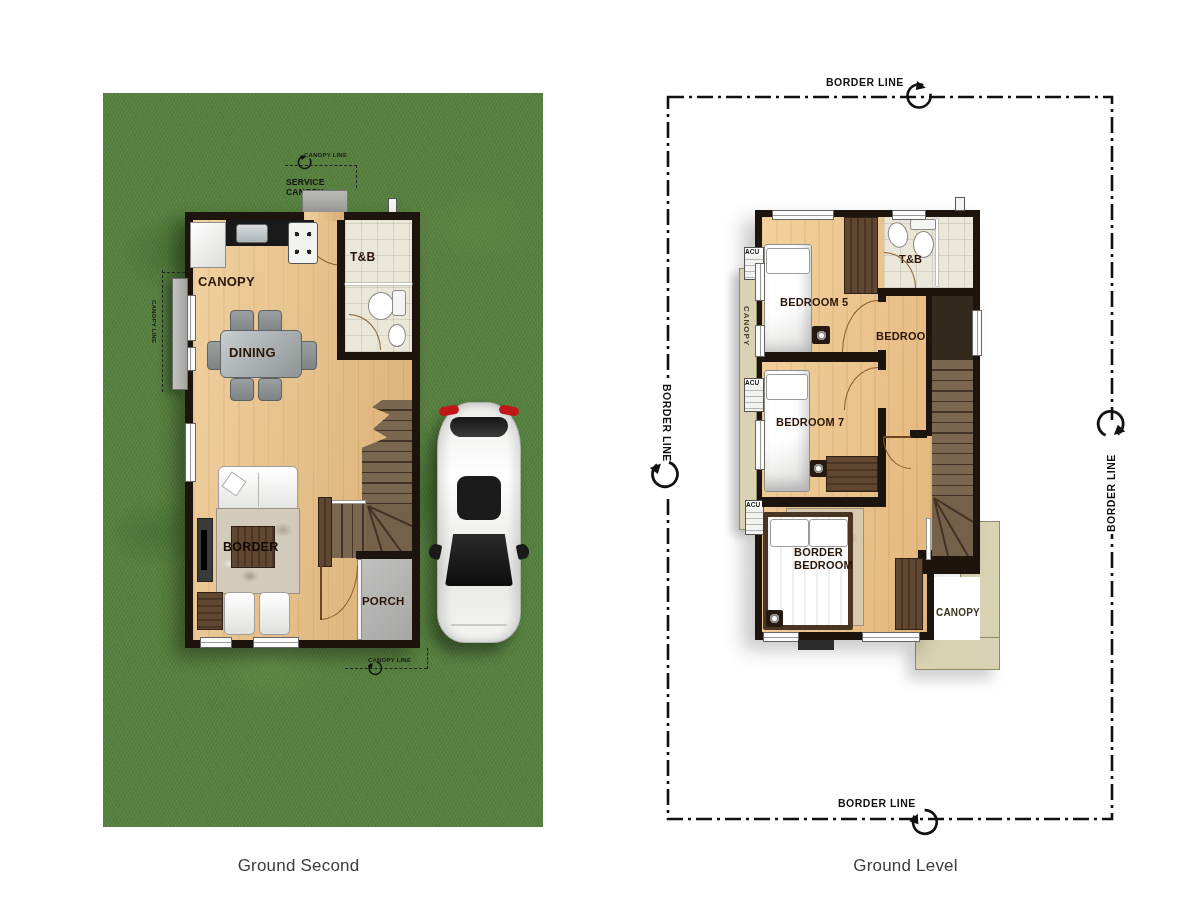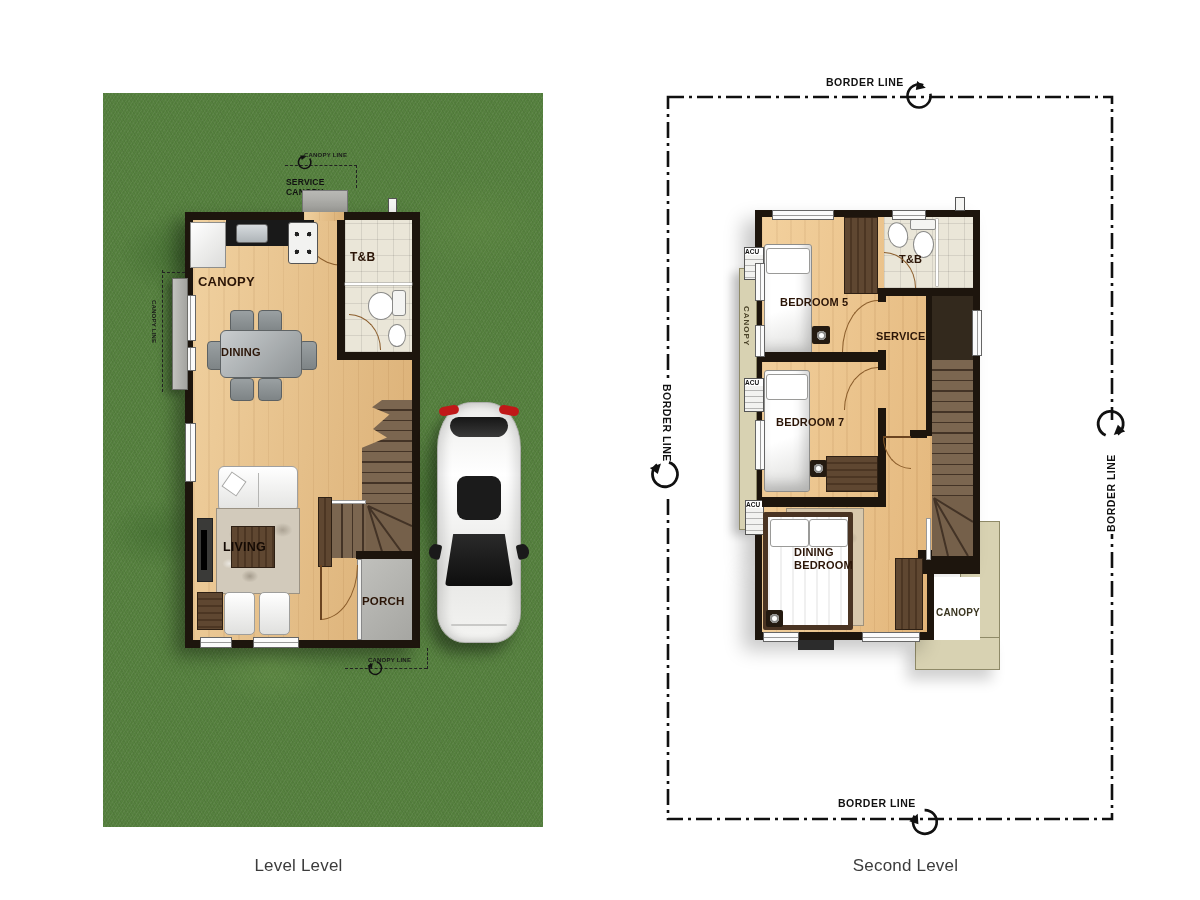--- a/index.html
+++ b/index.html
@@ -109,21 +109,21 @@
        background-image:radial-gradient(4px 4px at 28% 28%, #222 55%, transparent 60%),radial-gradient(4px 4px at 72% 28%, #222 55%, transparent 60%),radial-gradient(4px 4px at 28% 72%, #222 55%, transparent 60%),radial-gradient(4px 4px at 72% 72%, #222 55%, transparent 60%)"></div>
   <div class="lb" style="left:198px;top:275px;width:100px;font-size:13px">CANOPY</div>
 
   <div class="ch" style="left:230px;top:310px;width:22px;height:21px"></div>
   <div class="ch" style="left:258px;top:310px;width:22px;height:21px"></div>
   <div class="ch" style="left:230px;top:378px;width:22px;height:21px"></div>
   <div class="ch" style="left:258px;top:378px;width:22px;height:21px"></div>
   <div class="ch" style="left:207px;top:341px;width:16px;height:27px"></div>
   <div class="ch" style="left:299px;top:341px;width:16px;height:27px"></div>
   <div class="a" style="left:220px;top:330px;width:82px;height:48px;background:linear-gradient(135deg,#c9cdcf,#8f9496);border:1px solid #5e6365;border-radius:6px"></div>
-  <div class="lb" style="left:221px;top:346px;width:80px;font-size:11px">DINING</div>
+  <div class="lb" style="left:229px;top:346px;width:80px;font-size:13px">DINING</div>
 
   <div class="win v" style="left:185px;top:295px;width:9px;height:44px"></div>
   <div class="win v" style="left:185px;top:347px;width:9px;height:22px"></div>
   <div class="win v" style="left:185px;top:423px;width:9px;height:57px"></div>
   <div class="a" style="left:172px;top:278px;width:16px;height:112px;background:linear-gradient(90deg,#c2c2be,#a3a39f);border:1px solid #6e6e6a;box-shadow:-6px 4px 8px rgba(0,0,0,.3)"></div>
   <div class="dash-v" style="left:162px;top:270px;height:122px"></div>
   <div class="dash-h" style="left:162px;top:272px;width:23px"></div>
   <div class="lb vt" style="left:150px;top:300px;height:60px;font-size:6px;color:#1a1a1a">CANOPY LINE</div>
 
   <div class="a" style="left:322px;top:400px;width:90px;height:158px">
@@ -136,21 +136,21 @@
     <div class="a" style="left:-4px;top:100px;width:48px;height:4px;background:#fff;border:1px solid #999"></div>
     <div class="a" style="left:-4px;top:100px;width:4px;height:58px;background:#fff;border:1px solid #999"></div>
   </div>
 
   <div class="sofa" style="left:218px;top:466px;width:78px;height:44px">
     <div class="a" style="left:50%;top:6px;width:1px;height:34px;background:#b5b5b3"></div>
     <div class="a" style="left:6px;top:8px;width:18px;height:18px;background:#fff;border:1px solid #a8a8a6;transform:rotate(35deg)"></div>
   </div>
   <div class="a rug" style="left:216px;top:508px;width:84px;height:86px"></div>
   <div class="a plk-v" style="left:231px;top:526px;width:44px;height:42px"></div>
-  <div class="lb" style="left:223px;top:540px;width:60px;font-size:12.5px;color:#140a04">LIVING</div>
+  <div class="lb" style="left:223px;top:540px;width:60px;font-size:12.5px;color:#140a04">BORDER</div>
   <div class="a" style="left:197px;top:518px;width:16px;height:64px;background:#3a3a38;border:1px solid #222"></div>
   <div class="a" style="left:201px;top:530px;width:6px;height:40px;background:#000"></div>
   <div class="a" style="left:224px;top:592px;width:31px;height:43px;background:linear-gradient(#ffffff,#e0e0de);border:1px solid #9e9e9c;border-radius:5px"></div>
   <div class="a" style="left:259px;top:592px;width:31px;height:43px;background:linear-gradient(#ffffff,#e0e0de);border:1px solid #9e9e9c;border-radius:5px"></div>
   <div class="a plk-h" style="left:197px;top:592px;width:26px;height:38px"></div>
   <div class="a plk-v" style="left:318px;top:497px;width:14px;height:70px"></div>
 
   <div class="a wall" style="left:356px;top:551px;width:56px;height:8px"></div>
   <div class="a" style="left:362px;top:559px;width:50px;height:81px;background:linear-gradient(135deg,#c0c0bc,#a6a6a2)"></div>
   <div class="a" style="left:357px;top:559px;width:5px;height:81px;background:#f2f2f0;border:1px solid #888"></div>
@@ -174,21 +174,21 @@
     <div class="a" style="left:2px;top:4px;width:20px;height:9px;background:var(--accent_red,#c01818);border-radius:6px;transform:rotate(-10deg)"></div>
     <div class="a" style="left:62px;top:4px;width:20px;height:9px;background:var(--accent_red,#c01818);border-radius:6px;transform:rotate(10deg)"></div>
     <div class="a" style="left:13px;top:15px;width:58px;height:20px;background:linear-gradient(#161616,#3a3a3a);border-radius:12px 12px 16px 16px"></div>
     <div class="a" style="left:20px;top:74px;width:44px;height:44px;background:#1b1b1b;border-radius:9px"></div>
     <div class="a" style="left:8px;top:132px;width:68px;height:52px;background:linear-gradient(#2a2a2a,#0e0e0e);clip-path:polygon(12% 0,88% 0,100% 100%,0 100%);border-radius:4px"></div>
     <div class="a" style="left:-8px;top:142px;width:12px;height:15px;background:#1a1a1a;border-radius:50% 20% 20% 50%;transform:rotate(12deg)"></div>
     <div class="a" style="left:80px;top:142px;width:12px;height:15px;background:#1a1a1a;border-radius:20% 50% 50% 20%;transform:rotate(-12deg)"></div>
     <div class="a" style="left:14px;top:222px;width:56px;height:2px;background:#c9c9c7;border-radius:2px"></div>
   </div>
 
-  <div class="cap" style="left:226px;top:856px;width:145px">Level Level</div>
+  <div class="cap" style="left:226px;top:856px;width:145px">Ground Second</div>
 
   <svg class="a" style="left:666px;top:95px;width:448px;height:726px" viewBox="0 0 448 726">
     <rect x="2" y="2" width="444" height="722" fill="none" stroke="#101010" stroke-width="2.6" stroke-dasharray="16 5 3 5"></rect>
   </svg>
   <div class="lb" style="left:826px;top:76px;width:104px;font-size:10.5px;color:#111;letter-spacing:.5px">BORDER LINE</div>
   <svg class="rot" style="left:898px;top:80px;width:37px;height:37px;transform:rotate(5deg)" viewBox="0 0 40 40">
       <path d="M26 5 A12.5 12.5 0 1 0 34.5 13.5" fill="none" stroke="#111" stroke-width="2.8"></path>
       <path d="M19 1 L29 7.5 L18.5 11 Z" fill="#111"></path>
     </svg>
   <div class="lb vt" style="left:661px;top:382px;height:110px;font-size:10.5px;color:#111;letter-spacing:.5px;background:#fff;padding:2px 0">BORDER LINE</div>
@@ -248,21 +248,21 @@
 
   <div class="a wall" style="left:762px;top:352px;width:116px;height:10px"></div>
   <div class="a wall" style="left:878px;top:288px;width:8px;height:14px"></div>
   <div class="a wall" style="left:878px;top:350px;width:8px;height:20px"></div>
   <div class="a wall" style="left:878px;top:408px;width:8px;height:99px"></div>
   <div class="a wall" style="left:762px;top:497px;width:116px;height:10px"></div>
   <div class="a wall" style="left:910px;top:430px;width:17px;height:8px"></div>
   <div class="a wall" style="left:926px;top:296px;width:8px;height:140px"></div>
   <div class="a wall" style="left:918px;top:550px;width:62px;height:24px"></div>
 
-  <div class="lb" style="left:876px;top:330px;width:62px;font-size:11px">SERVICE</div>
+  <div class="lb" style="left:876px;top:330px;width:62px;font-size:11px">BEDROOM</div>
   <div class="arc tl" style="left:842px;top:300px;width:36px;height:52px"></div>
   <div class="arc tl" style="left:844px;top:367px;width:34px;height:43px"></div>
   <div class="arc bl" style="left:883px;top:437px;width:28px;height:32px"></div>
   <div class="a" style="left:883px;top:436px;width:28px;height:2px;background:#6b4420"></div>
 
   <div class="a" style="left:932px;top:296px;width:41px;height:260px">
     <div class="a" style="left:0;top:0;width:41px;height:64px;background:#33291d"></div>
     <div class="a tr-h" style="left:0;top:64px;width:41px;height:136px"></div>
     <div class="a" style="left:0;top:200px;width:41px;height:60px;background:#75604a"></div>
     <svg class="a" style="left:0;top:200px;width:41px;height:60px" viewBox="0 0 41 60">
@@ -275,30 +275,30 @@
   <div class="pil" style="left:766px;top:374px;width:40px;height:24px"></div>
   <div class="lamp" style="left:810px;top:460px;width:17px;height:17px"></div>
   <div class="a plk-h" style="left:826px;top:456px;width:52px;height:36px"></div>
   <div class="lb" style="left:776px;top:416px;width:86px;font-size:11px">BEDROOM 7</div>
 
   <div class="a rug" style="left:786px;top:508px;width:78px;height:118px;background-color:#d8c8ac"></div>
   <div class="a" style="left:763px;top:512px;width:90px;height:118px;background:#fff;border:5px solid #4a3423;border-radius:2px;
        background-image:repeating-linear-gradient(90deg, rgba(0,0,0,.06) 0 2px, transparent 2px 12px)"></div>
   <div class="pil" style="left:770px;top:519px;width:37px;height:26px"></div>
   <div class="pil" style="left:809px;top:519px;width:37px;height:26px"></div>
-  <div class="lb" style="left:794px;top:546px;width:68px;font-size:11px;z-index:4">DINING BEDROOM</div>
+  <div class="lb" style="left:794px;top:546px;width:68px;font-size:11px;z-index:4">BORDER BEDROOM</div>
   <div class="lamp" style="left:766px;top:610px;width:17px;height:17px"></div>
   <div class="a plk-v" style="left:895px;top:558px;width:28px;height:72px"></div>
 
   <div class="win h" style="left:772px;top:210px;width:60px;height:8px"></div>
   <div class="win h" style="left:892px;top:210px;width:32px;height:8px"></div>
   <div class="a" style="left:955px;top:197px;width:10px;height:14px;background:#f5f5f3;border:1px solid #555"></div>
   <div class="win v" style="left:755px;top:263px;width:8px;height:36px"></div>
   <div class="win v" style="left:755px;top:325px;width:8px;height:30px"></div>
   <div class="win v" style="left:755px;top:420px;width:8px;height:48px"></div>
   <div class="win v" style="left:972px;top:310px;width:8px;height:44px"></div>
   <div class="win h" style="left:763px;top:632px;width:34px;height:8px"></div>
   <div class="win h" style="left:862px;top:632px;width:56px;height:8px"></div>
   <div class="a" style="left:798px;top:640px;width:36px;height:10px;background:#2c2c2c"></div>
 
-  <div class="cap" style="left:833px;top:856px;width:145px">Second Level</div>
+  <div class="cap" style="left:833px;top:856px;width:145px">Ground Level</div>
 
 </div>
 
 </body></html>

